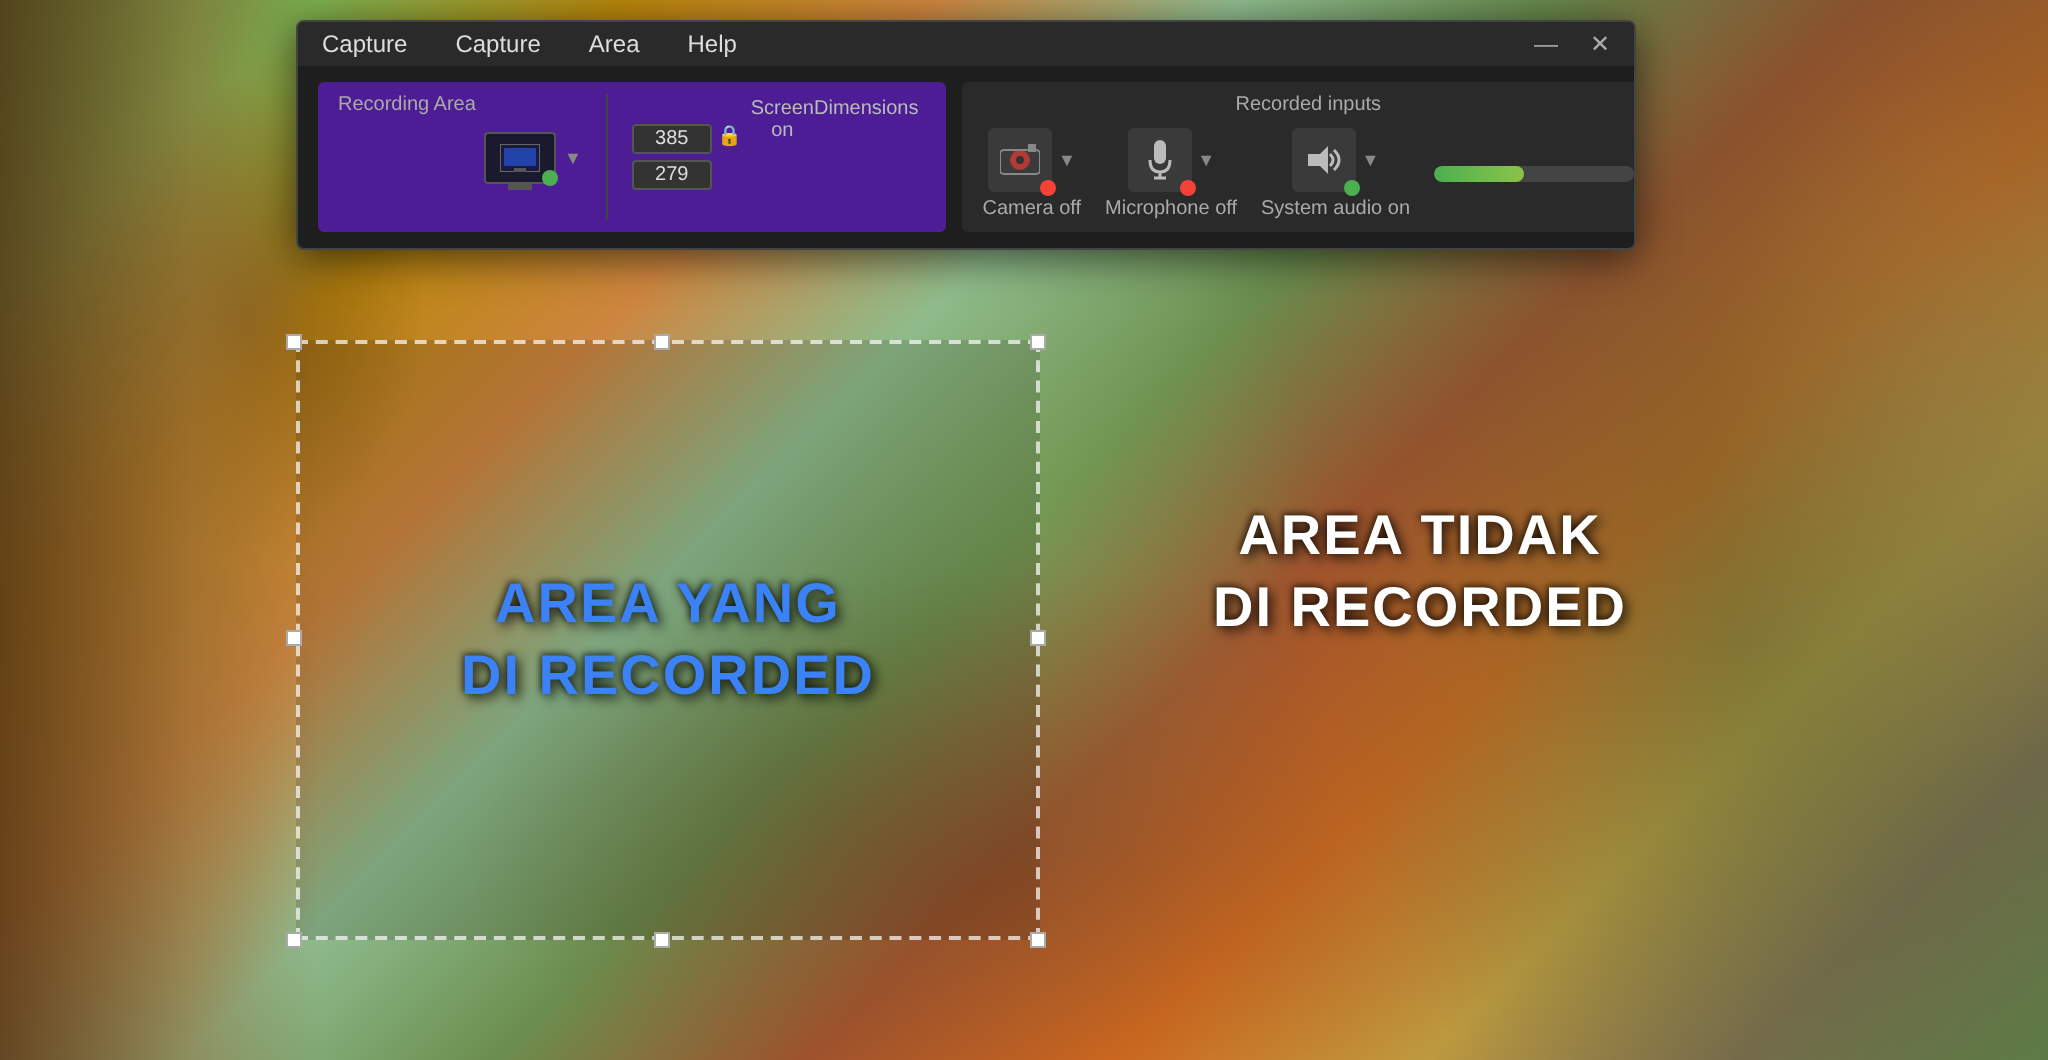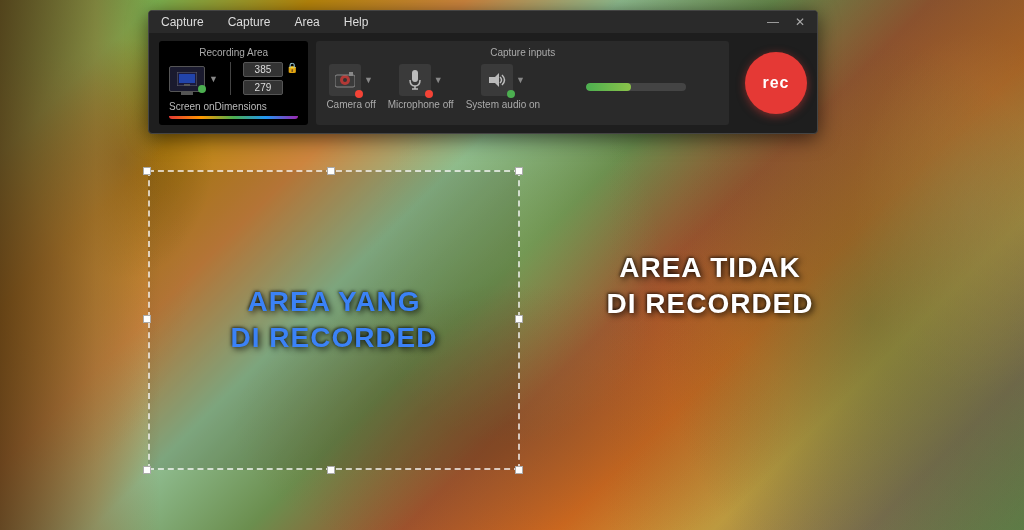--- a/index.html
+++ b/index.html
@@ -172,25 +172,25 @@
     
     .controls {
       display: flex;
       padding: 8px 10px;
       gap: 8px;
       align-items: stretch;
     }
 
     
     .section {
-      background: #000000;
+      background: #4c1d95;
       border-radius: 3px;
       padding: 6px 10px;
       display: flex;
-      flex-direction: column;
+      flex-direction: row;
       gap: 4px;
     }
 
     .section-title {
       color: #aaa;
       font-size: 10px;
       text-align: center;
       white-space: nowrap;
     }
 
@@ -480,21 +480,21 @@
 
       </div>
       <div style="display:flex; justify-content:flex-start; margin-top:2px;">
         <span class="label-text">Screen on</span>
         <span class="label-text">Dimensions</span>
       </div>
       <div class="color-line"></div>
     </div>
 
     <div class="inputs-section">
-      <div class="inputs-title">Capture inputs</div>
+      <div class="inputs-title">Recorded inputs</div>
       <div class="inputs-row">
 
         <div class="input-ctrl">
           <div class="input-icon-row">
             <div class="input-icon">
 
               <svg width="20" height="16" viewBox="0 0 20 16">
                 <circle cx="10" cy="8" r="5" fill="#e53935" opacity="0.7"></circle>
                 <circle cx="10" cy="8" r="2" fill="#333"></circle>
                 <rect x="0" y="3" width="20" height="12" rx="2" fill="none" stroke="#888" stroke-width="1"></rect>

